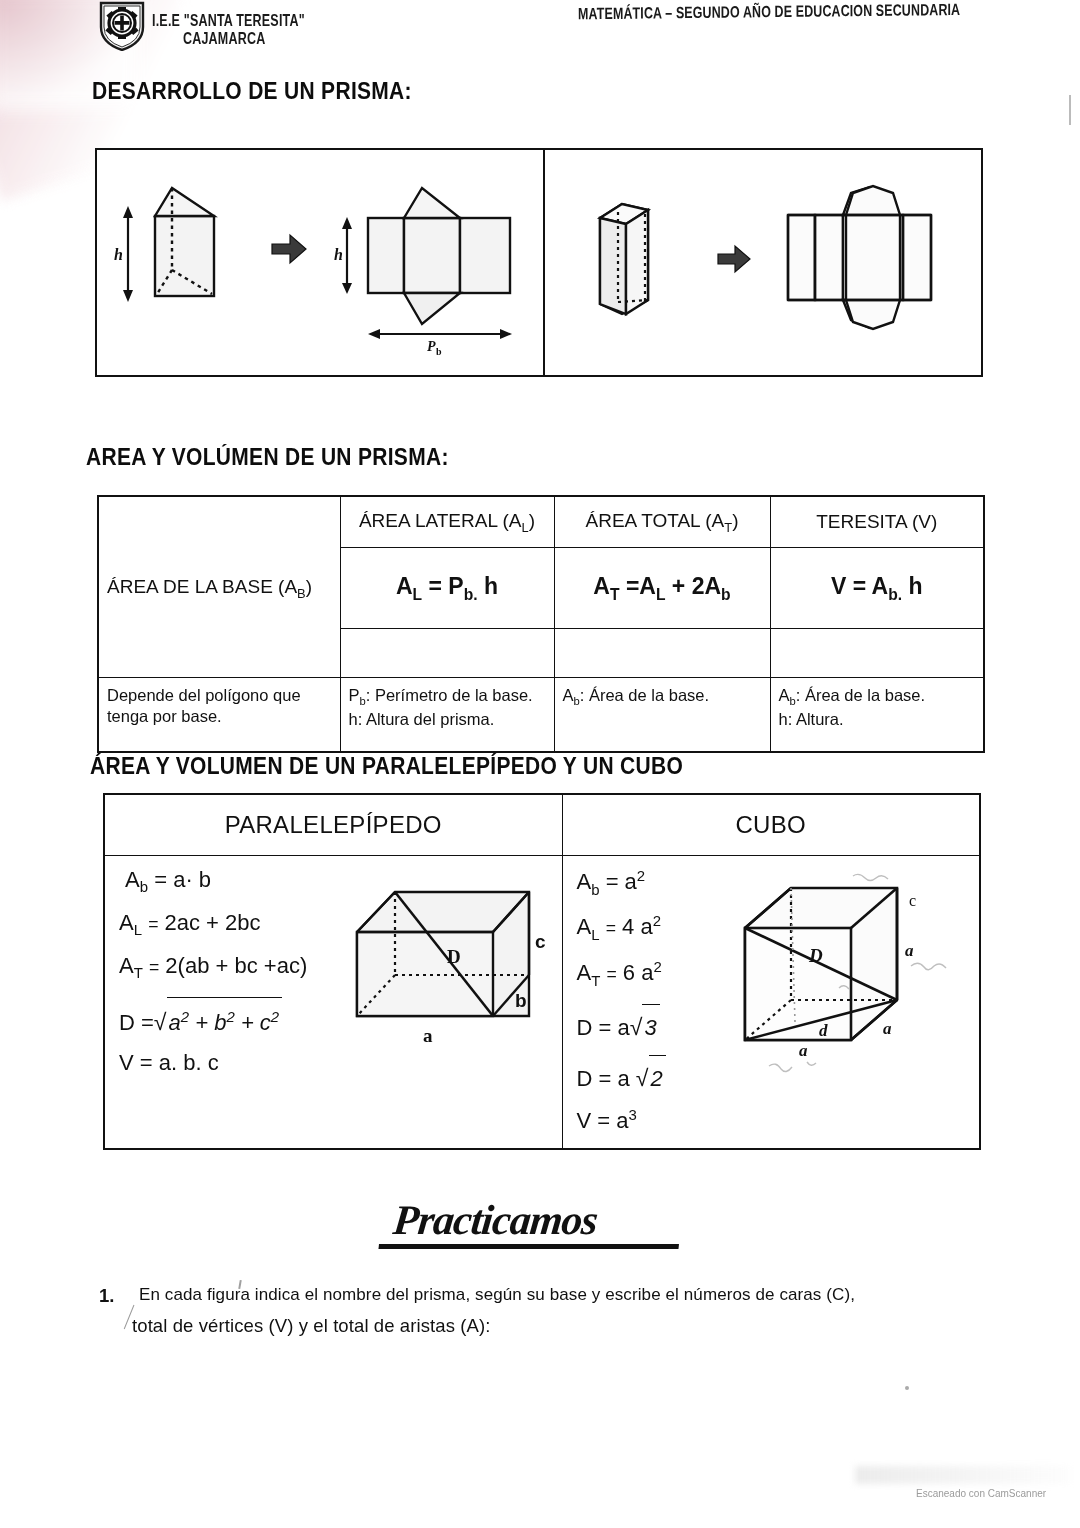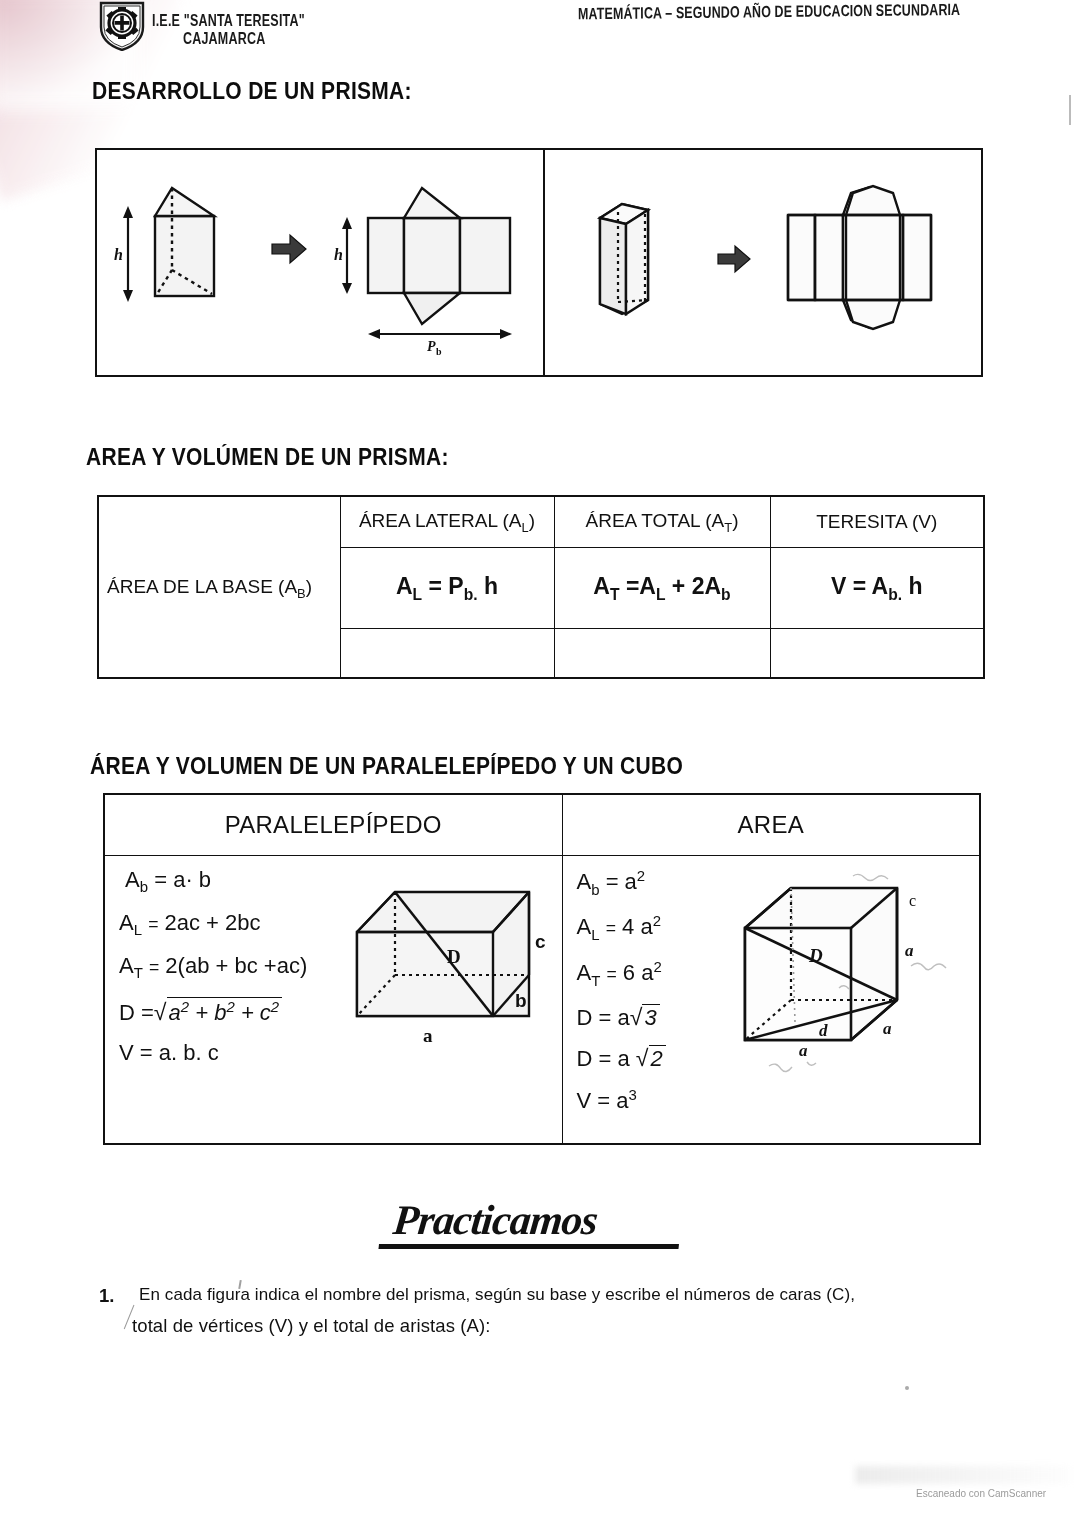--- a/index.html
+++ b/index.html
@@ -102,21 +102,21 @@
   #tbl-cubo .bighdr{
     text-align:center;font-size:24px;height:52px;letter-spacing:.3px;
   }
   #tbl-cubo .body{height:287px;vertical-align:top;padding:0;position:relative;}
 
   .formula-list{padding:12px 0 0 14px;}
   .formula-list div{
     font-size:22px;margin-bottom:16px;white-space:nowrap;line-height:1.05;
   }
   .rad{
-    display:inline-block;border-top:1.6px solid #111;padding:1px 3px 0 2px;
+    display:inline-block;border-top:1.6px solid #111;padding:11px 3px 0 2px;
     font-style:italic;
   }
   .radsym{font-style:normal;font-size:1.05em;}
   .ital{font-style:italic;}
 
   
   .cellfig{position:absolute;}
 
   
   .practicamos{
@@ -319,34 +319,40 @@
       <td class="formula">A<sub>L</sub> = P<sub>b.</sub> h</td>
       <td class="formula">A<sub>T</sub> =A<sub>L</sub> + 2A<sub>b</sub></td>
       <td class="formula">V = A<sub>b.</sub> h</td>
     </tr>
     <tr>
       <td style="border-top:none;height:40px;"></td>
       <td></td>
       <td></td>
       <td></td>
     </tr>
+    <tr>
+      <td class="note">Depende del polígono que tenga por base.</td>
+      <td class="note">P<sub>b</sub>: Perímetro de la base.<br>h: Altura del prisma.</td>
+      <td class="note">A<sub>b</sub>: Área de la base.</td>
+      <td class="note">A<sub>b</sub>: Área de la base.<br>h: Altura.</td>
+    </tr>
   </tbody>
 </table>
 
 <div class="sec-title" id="t3">ÁREA Y VOLUMEN DE UN PARALELEPÍPEDO Y UN CUBO</div>
 
 <table class="tbl" id="tbl-cubo">
   <colgroup>
       <col style="width:458px">
       <col style="width:418px">
     </colgroup>
   <tbody>
     <tr>
       <td class="bighdr">PARALELEPÍPEDO</td>
-      <td class="bighdr">AREA</td>
+      <td class="bighdr">CUBO</td>
     </tr>
     <tr>
       <td class="body">
         <div class="formula-list">
           <div>&nbsp;A<sub>b</sub> = a· b</div>
           <div>A<sub>L</sub> <span style="font-size:.8em">=</span> 2ac + 2bc</div>
           <div>A<sub>T</sub> <span style="font-size:.8em">=</span> 2(ab + bc +ac)</div>
           <div>D =<span class="radsym">√</span><span class="rad"><span class="ital">a</span><sup>2</sup> + <span class="ital">b</span><sup>2</sup> + <span class="ital">c</span><sup>2</sup></span></div>
           <div>V = a. b. c</div>
         </div>

